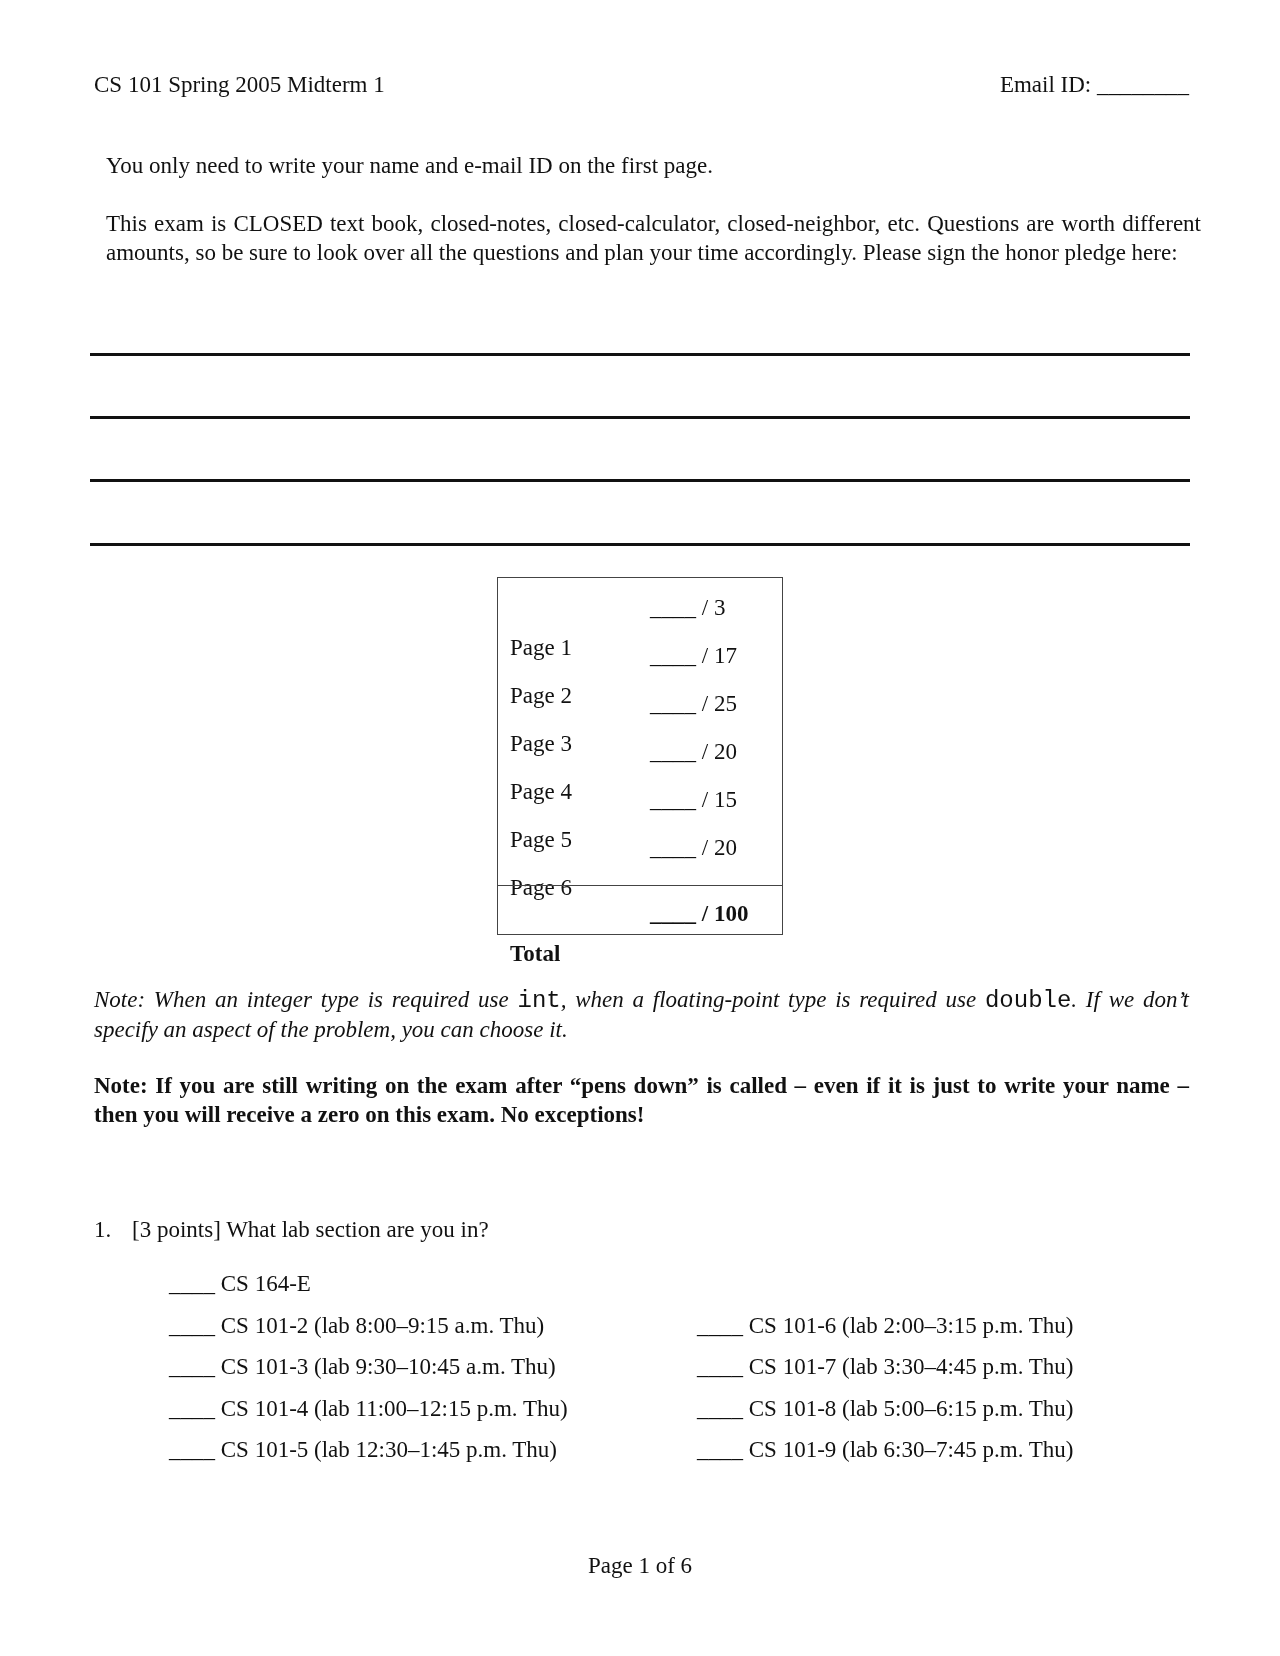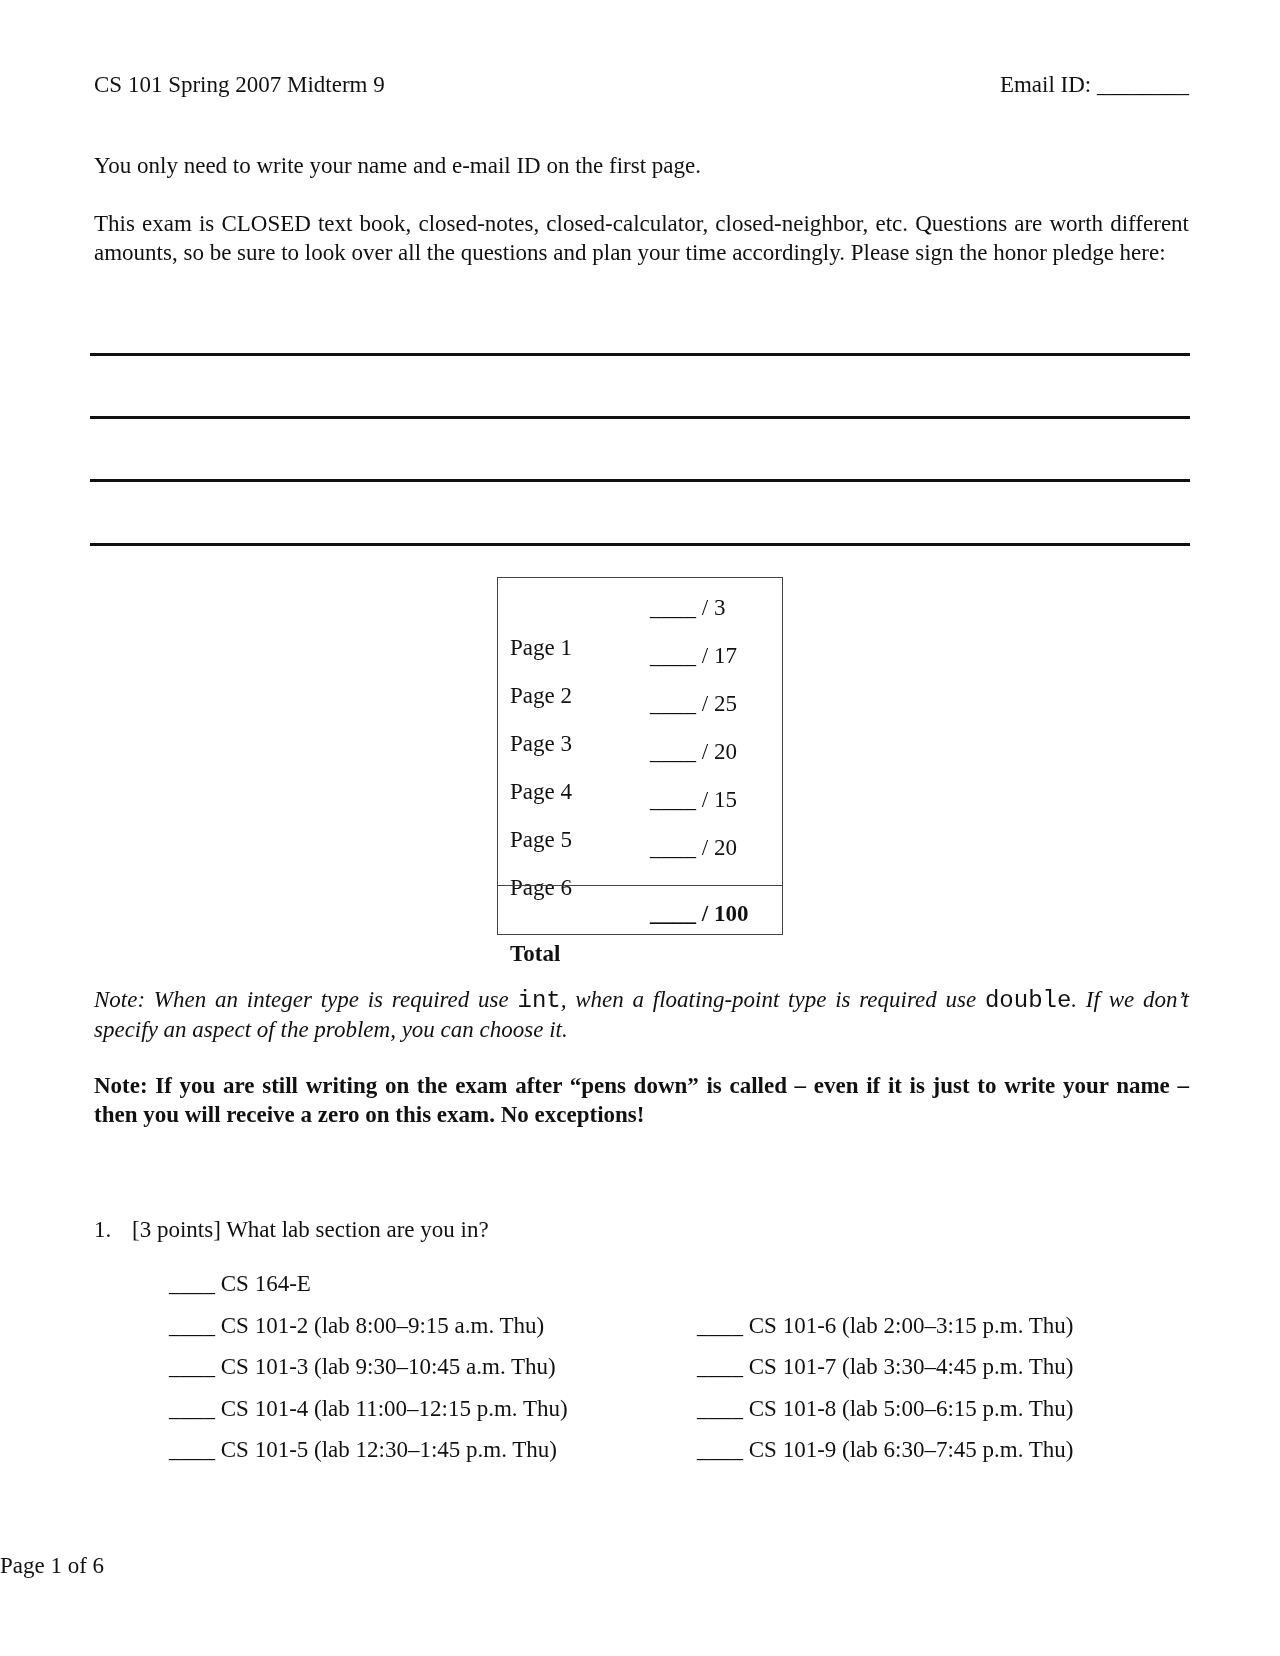--- a/index.html
+++ b/index.html
@@ -6,46 +6,46 @@
   body {
     width: 1280px; height: 1656px; position: relative; overflow: hidden;
     font-family: "Liberation Serif", "DejaVu Serif", serif; color: #111;
     font-size: 23px;
   }
   .abs { position: absolute; }
   .header { top: 72px; left: 94px; width: 1095px; height: 32px; }
   .header .course { position: absolute; left: 0; top: 0; white-space: nowrap; }
   .header .name { position: absolute; left: 353px; top: 0; white-space: nowrap; }
   .header .email { position: absolute; right: 0; top: 0; white-space: nowrap; }
-  .para { left: 94px; width: 1095px; line-height: 29px; text-align: justify; }
+  .para { left: 106px; width: 1095px; line-height: 29px; text-align: justify; }
   .p1 { top: 151px; }
   .p2 { top: 209px; }
   .sigline { left: 90px; width: 1100px; height: 0; border-top: 3px solid #111; }
   .score-box {
     top: 577px; left: 497px; width: 286px; height: 358px;
     border: 1.5px solid #444; box-sizing: border-box;
   }
   .score-row { position: absolute; left: 12px; width: 260px; height: 30px; }
   .score-row .lbl { position: absolute; left: 0; top: 0; margin-top: 40px; }
   .score-row .val { position: absolute; left: 140px; top: 0; white-space: nowrap; }
   .score-divider { position: absolute; left: 0; right: 0; top: 307px; border-top: 1.5px solid #444; }
   .total { font-weight: bold; }
   .note1 { top: 985px; left: 94px; width: 1095px; font-style: italic; line-height: 29px; text-align: justify; }
   .mono { font-family: "Liberation Mono", "DejaVu Sans Mono", monospace; font-style: normal; font-size: 24px; }
   .note2 { top: 1071px; left: 94px; width: 1095px; font-weight: bold; line-height: 29px; text-align: justify; }
   .q1 { top: 1217px; left: 94px; white-space: nowrap; }
   .q1 .num { display: inline-block; width: 38px; }
   .opt { position: absolute; white-space: nowrap; }
-  .footer { top: 1553px; left: 0; width: 1280px; }
+  .footer { top: 1553px; left: 0; width: 1280px; text-align: center; }
 </style>
 </head>
 <body>
 
 <div class="abs header">
-  <span class="course">CS 101 Spring 2007 Midterm 9</span>
+  <span class="course">CS 101 Spring 2005 Midterm 1</span>
   <span class="email">Email ID: ________</span>
 </div>
 
 <div class="abs para p1">You only need to write your name and e-mail ID on the first page.</div>
 <div class="abs para p2">This exam is CLOSED text book, closed-notes, closed-calculator, closed-neighbor, etc.  Questions are worth different amounts, so be sure to look over all the questions and plan your time accordingly.  Please sign the honor pledge here:</div>
 
 <div class="abs sigline" style="top:353px"></div>
 <div class="abs sigline" style="top:416px"></div>
 <div class="abs sigline" style="top:479px"></div>
 <div class="abs sigline" style="top:543px"></div>

